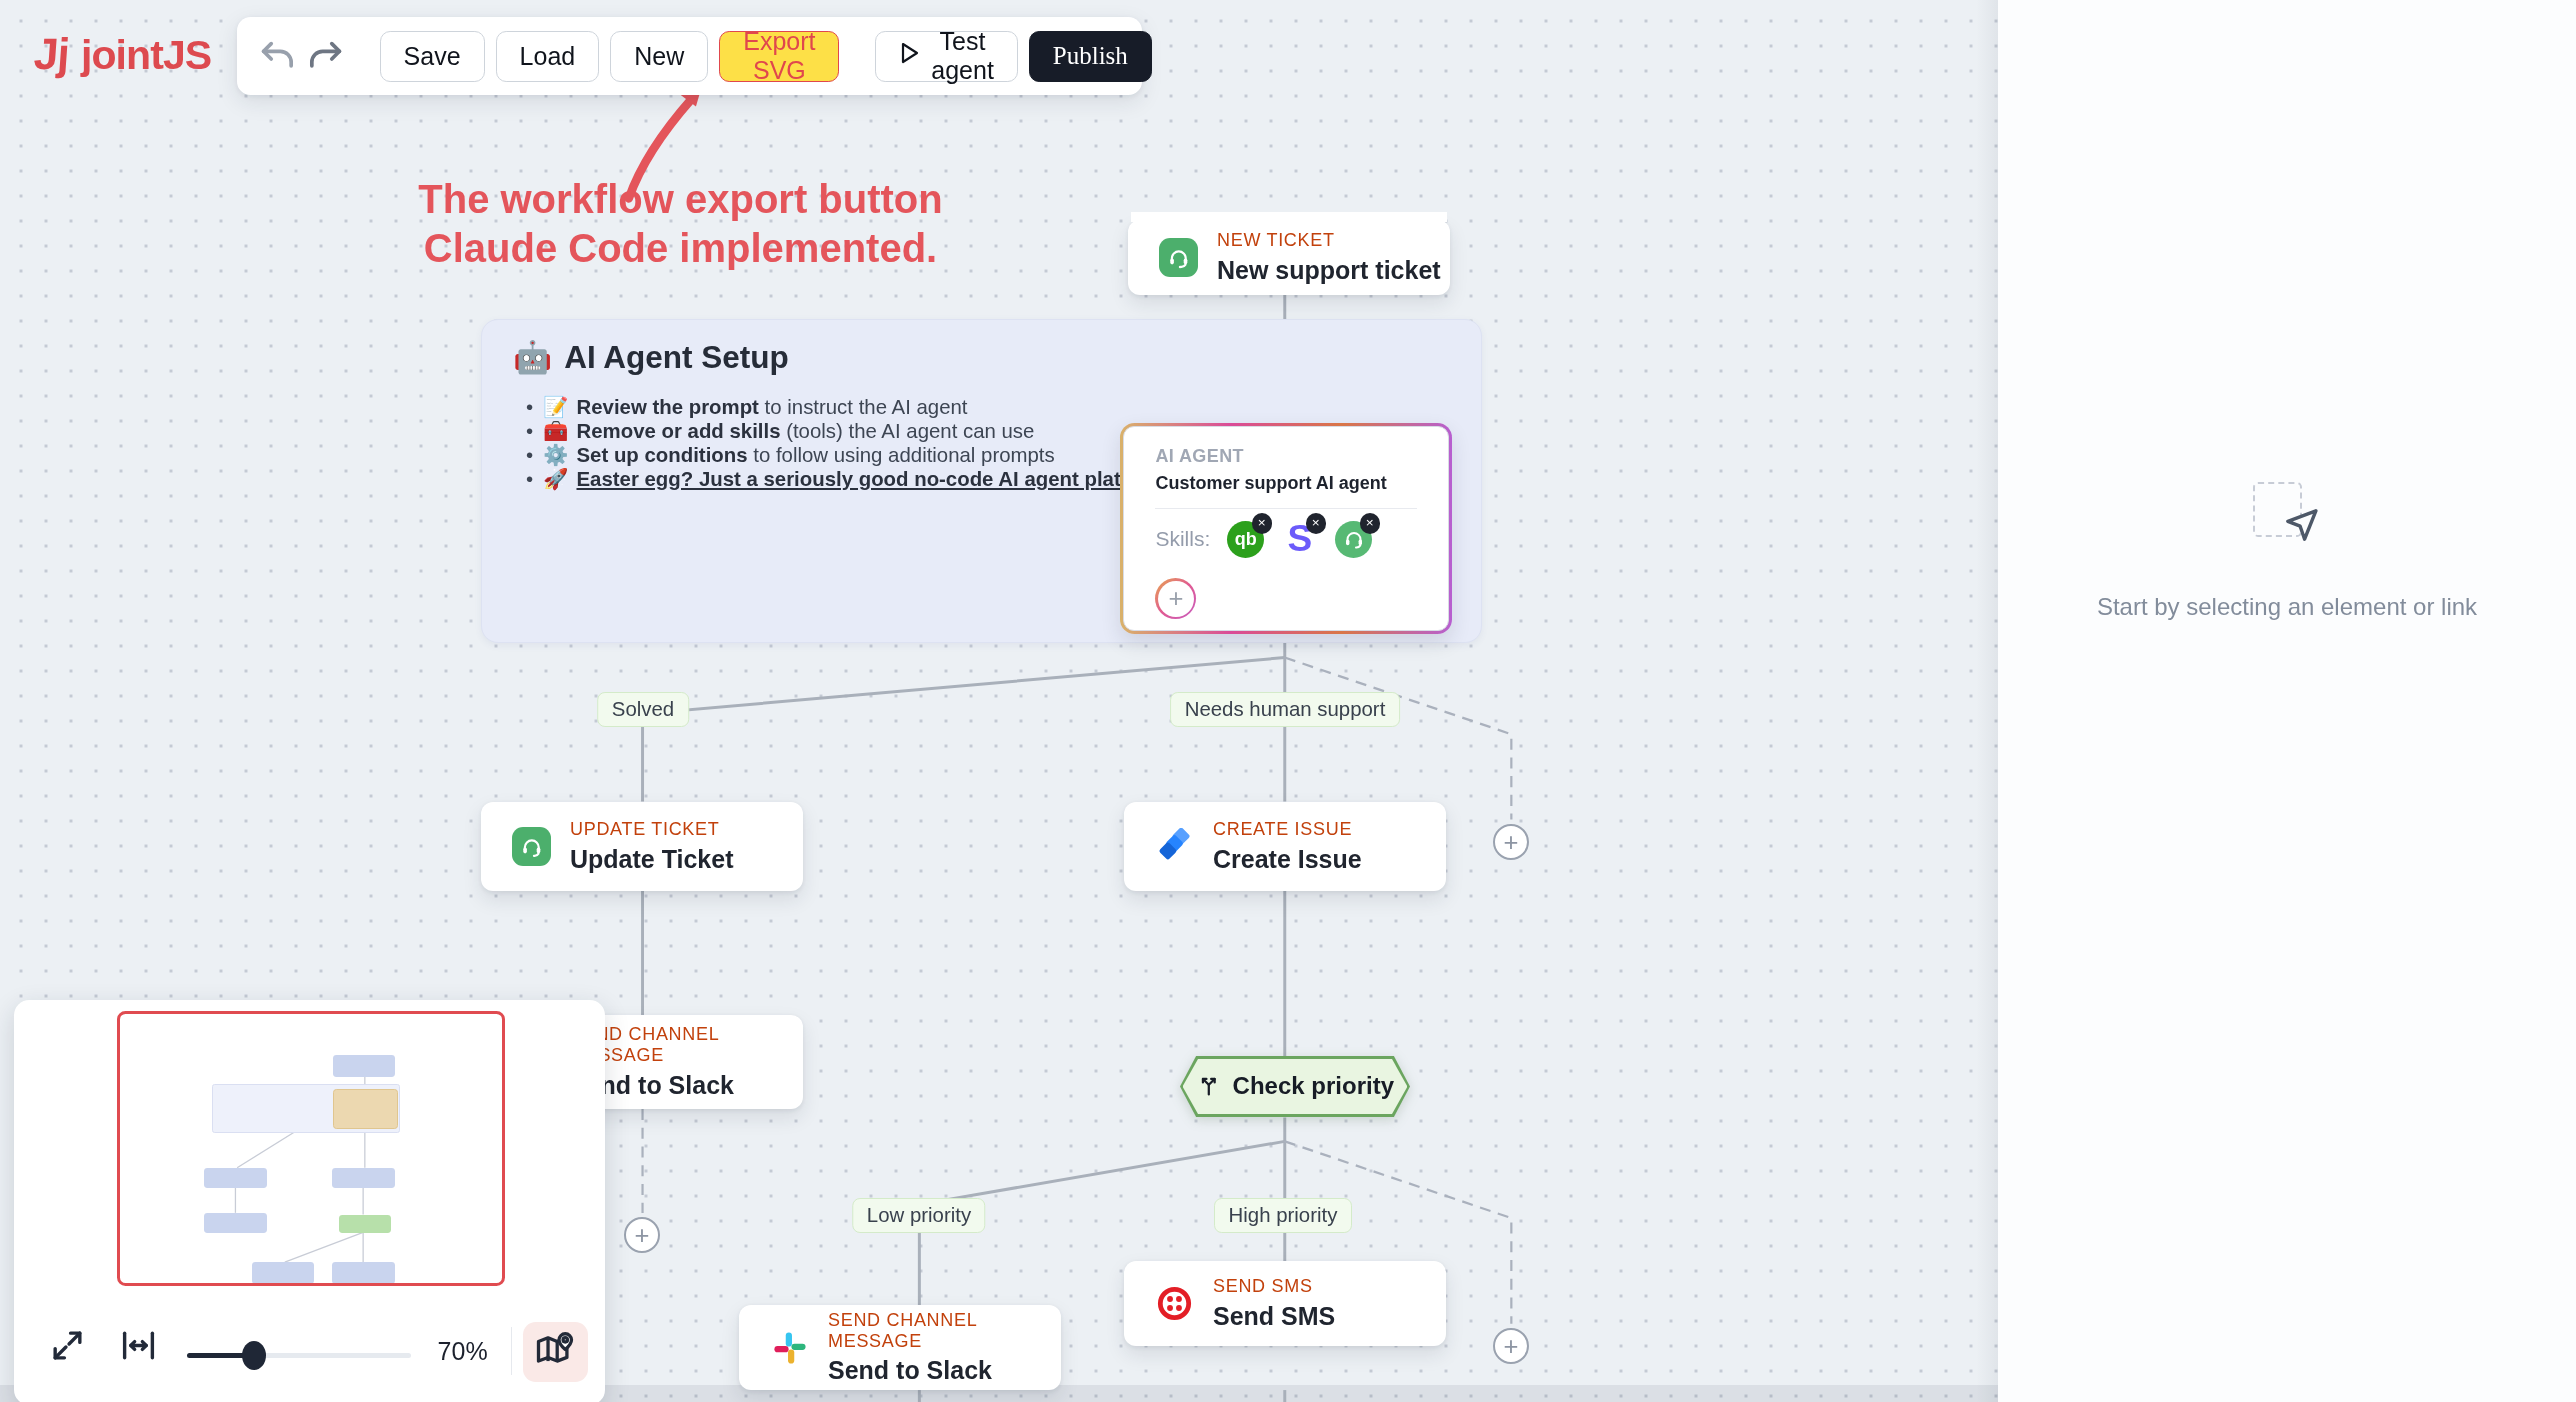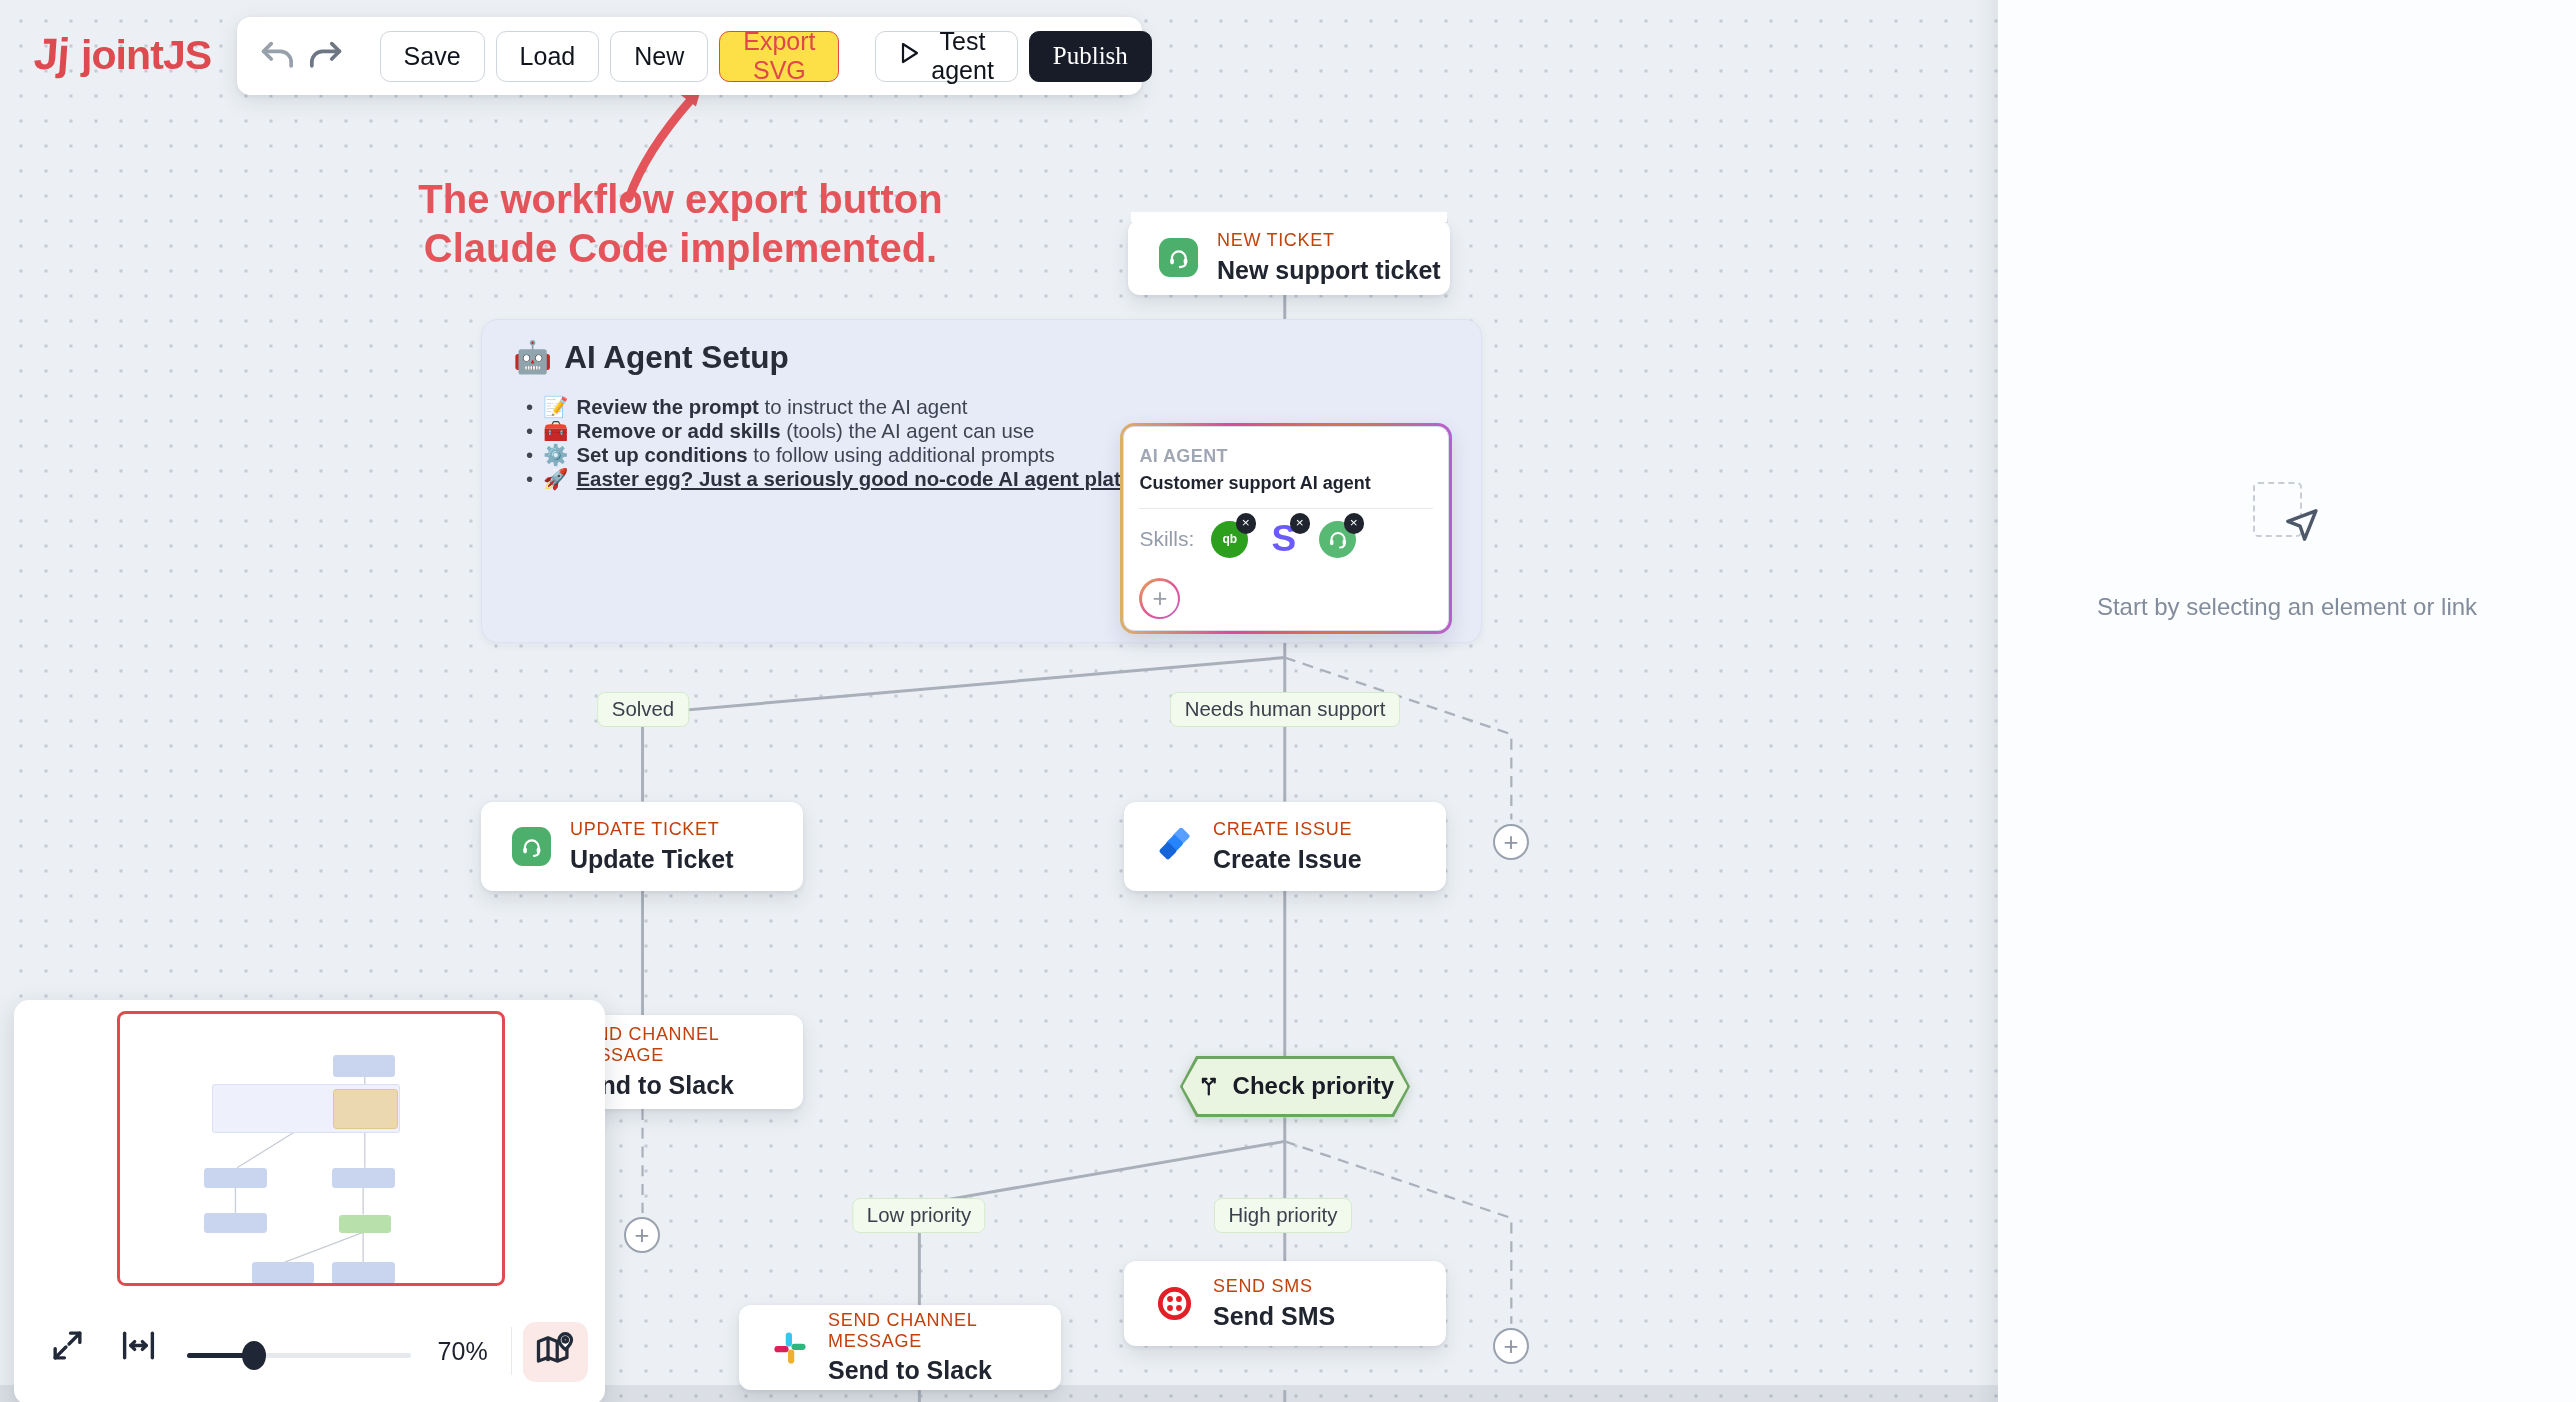--- a/index.html
+++ b/index.html
@@ -69,29 +69,29 @@
   .setup-bullets{position:absolute;left:44px;top:75px;margin:0;padding:0;list-style:none;font-size:20.4px;line-height:24px;color:#3d4553;}
   .setup-bullets li{display:flex;gap:7.7px;align-items:baseline;}
   .setup-bullets li::before{content:"•";color:#3d4553;margin-right:2.6px;}
   .setup-bullets b{color:#2b313e;}
   .setup-bullets li:nth-child(4) b{text-decoration:underline;}
 
   
   .agent-card{position:absolute;left:1120px;top:423px;width:332px;height:211px;border-radius:14.5px;padding:3.4px;
               background:linear-gradient(90deg,#d9b26a,#da4b98,#d97647,#b75fd0);z-index:3;
               box-shadow:0 8.5px 20.4px rgba(30,40,60,.12);}
-  .agent-inner{width:100%;height:100%;background:#fff;border:1.3px solid #d8dce5;border-radius:11px;padding:19px 15px;}
+  .agent-inner{width:100%;height:100%;background:#fff;border:1.3px solid #d8dce5;border-radius:11px;padding:19px 31px;}
   .agent-label{font-size:18px;font-weight:700;letter-spacing:0.4px;color:#a0a7b4;}
   .agent-title{font-size:18px;font-weight:700;color:#1e232e;margin-top:6px;}
   .agent-divider{border:none;border-top:1.7px solid #e8eaef;margin:13.6px 0 12px 0;}
   .skills-row{display:flex;align-items:center;gap:17px;}
   .skills-label{font-size:21px;color:#949cab;}
   .skill{position:relative;width:37px;height:37px;flex:none;}
   .skill-circle{width:37px;height:37px;border-radius:50%;display:flex;align-items:center;justify-content:center;}
-  .skill-qb{background:#2ca01c;color:#fff;font-size:12px;font-weight:700;}
+  .skill-qb{background:#2ca01c;color:#fff;font-size:18px;font-weight:700;}
   .skill-s{width:37px;height:37px;display:flex;align-items:center;justify-content:center;
            color:#6b5bfa;font-size:37px;font-weight:800;}
   .skill-support{background:#57b974;}
   .skill-x{position:absolute;right:-7.7px;top:-7.7px;width:20.4px;height:20.4px;border-radius:50%;background:#20242e;
            color:#fff;font-size:13.6px;line-height:19px;text-align:center;cursor:pointer;}
   .add-skill{margin-top:20.4px;width:41px;height:41px;border-radius:50%;padding:2.6px;border:none;cursor:pointer;
              background:linear-gradient(135deg,#e8a74e,#e05a92,#c75cc0);}
   .add-skill .in{width:100%;height:100%;border-radius:50%;background:#fff;display:flex;align-items:center;justify-content:center;
                  color:#9aa1ac;font-size:25.6px;font-weight:500;}
 

